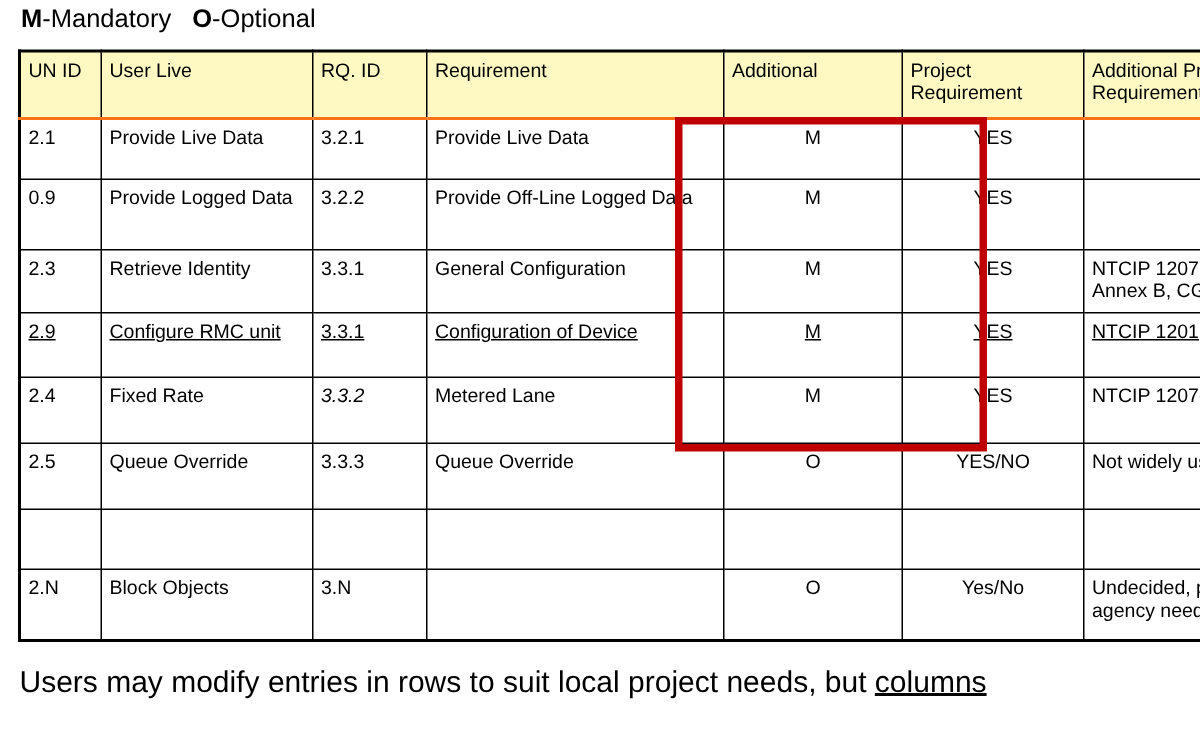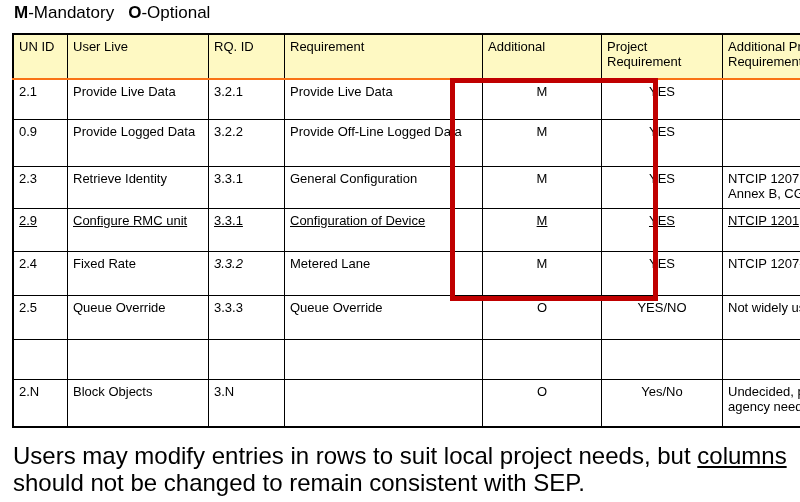--- a/index.html
+++ b/index.html
@@ -91,21 +91,21 @@
     box-sizing: content-box;
     pointer-events: none;
   }
 
   
   #footer-note {
     position: absolute;
     left: 13px;
     top: 442px;
     width: 780px;
-    font-size: 24px;
+    font-size: 20px;
     line-height: 27px;
   }
   #footer-note .u { text-decoration: underline; }
 </style>
 </head>
 <body>
 
 <div id="legend">
   <span class="legend-item"><span class="key">M</span><span>-Mandatory</span></span><span class="legend-item"><span class="key">O</span><span>-Optional</span></span>
 </div>
@@ -195,14 +195,13 @@
       <td class="c-proj">Yes/No</td>
       <td class="c-addl">Undecided, per agency need</td>
     </tr>
   </tbody>
 </table>
 
 <div id="red-highlight"></div>
 
 <div id="footer-note">
   <span>Users may modify entries in rows to suit local project needs, but </span><span class="u">columns</span><br>
-  <span>should not be changed to remain consistent with SEP.</span>
 </div>
 
 </body></html>

